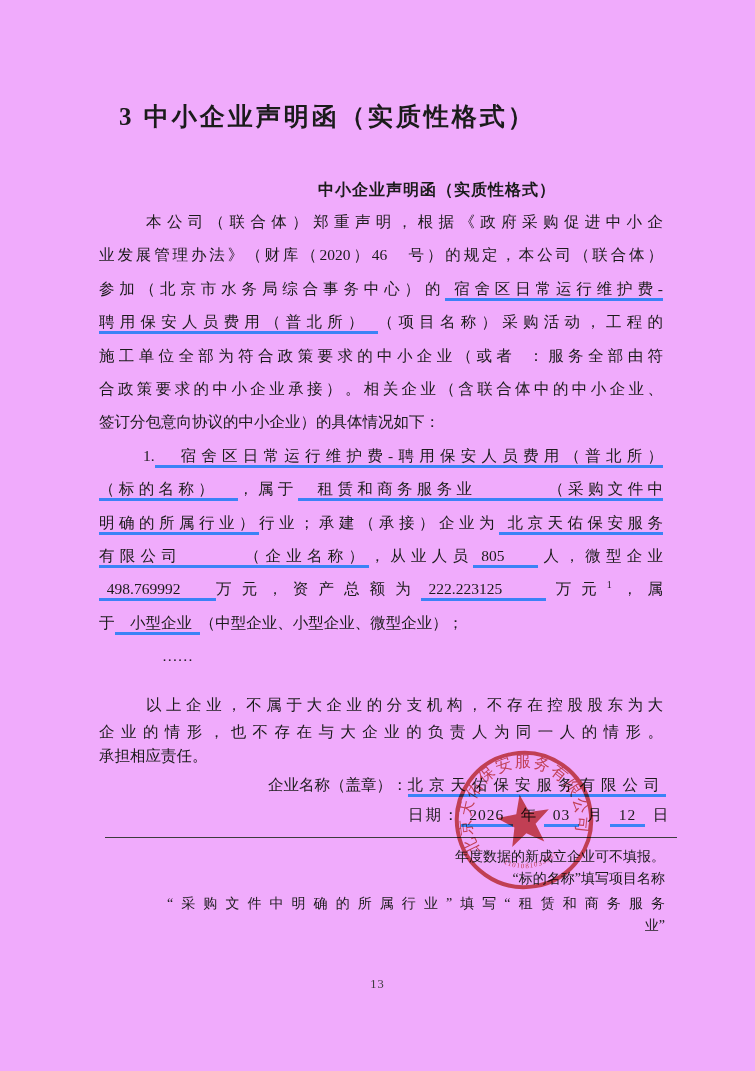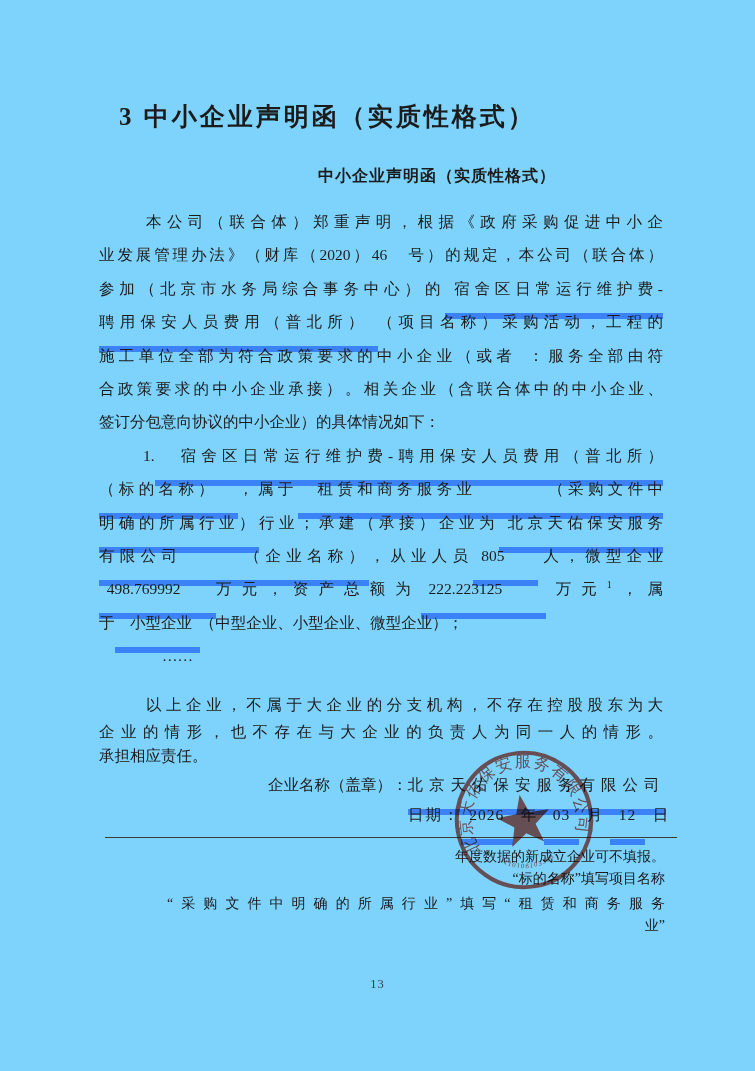--- a/index.html
+++ b/index.html
@@ -1,38 +1,38 @@
 <!DOCTYPE html>
 <html><head>
 <meta charset="utf-8">
 <style>
   html,body{margin:0;padding:0;background:#e8e8e8;}
   .page{
-    position:relative;width:755px;height:1071px;background:#7dd3fc;
+    position:relative;width:755px;height:1071px;background:#f0abfc;
     margin:0 auto;overflow:hidden;
     font-family:"Liberation Serif","DejaVu Serif",serif;color:#1b1b1b;
   }
   .chapter-heading{
     position:absolute;left:119px;top:100px;
     font-size:25px;font-weight:bold;letter-spacing:3px;white-space:nowrap;
   }
   .doc-title{
-    position:absolute;left:318px;top:166px;
+    position:absolute;left:318px;top:180px;
     font-size:16px;font-weight:bold;letter-spacing:1px;white-space:nowrap;
   }
   .doc-body{position:absolute;left:99px;top:205px;width:564px;}
   .line{
     font-size:15.5px;line-height:33.4px;height:33.4px;
     white-space:nowrap;
   }
   .line.stretch{
     white-space:normal;width:564px;
     text-align:justify;text-align-last:justify;
   }
-  .u{border-bottom:6px solid #3b82f6;padding-bottom:16px;}
+  .u{border-bottom:3px solid #3b82f6;padding-bottom:1px;}
   sup{font-size:10px;line-height:0;}
   .footnotes{position:absolute;left:99px;top:846px;width:566px;}
   .fn{font-size:14px;line-height:22.4px;height:22.4px;white-space:nowrap;text-align:right;}
   .fn.stretch{white-space:normal;width:566px;text-align:justify;text-align-last:justify;}
   .fn-rule{
     position:absolute;left:105px;top:837px;width:572px;height:0;
     border-top:1.6px solid #3c3c3c;
   }
   .page-number{
     position:absolute;left:0;top:977px;width:100%;

